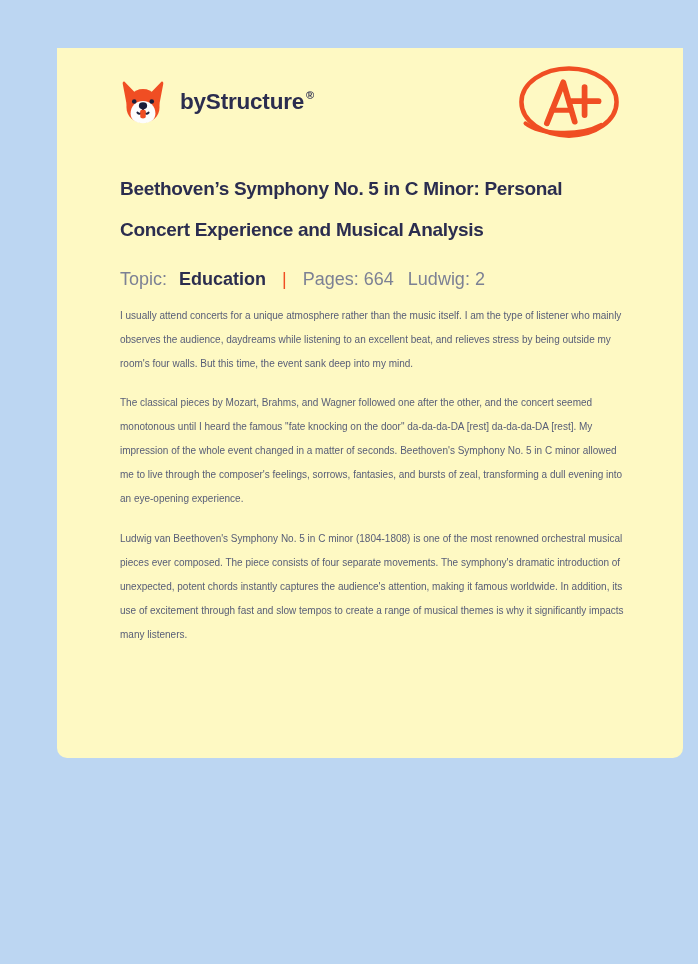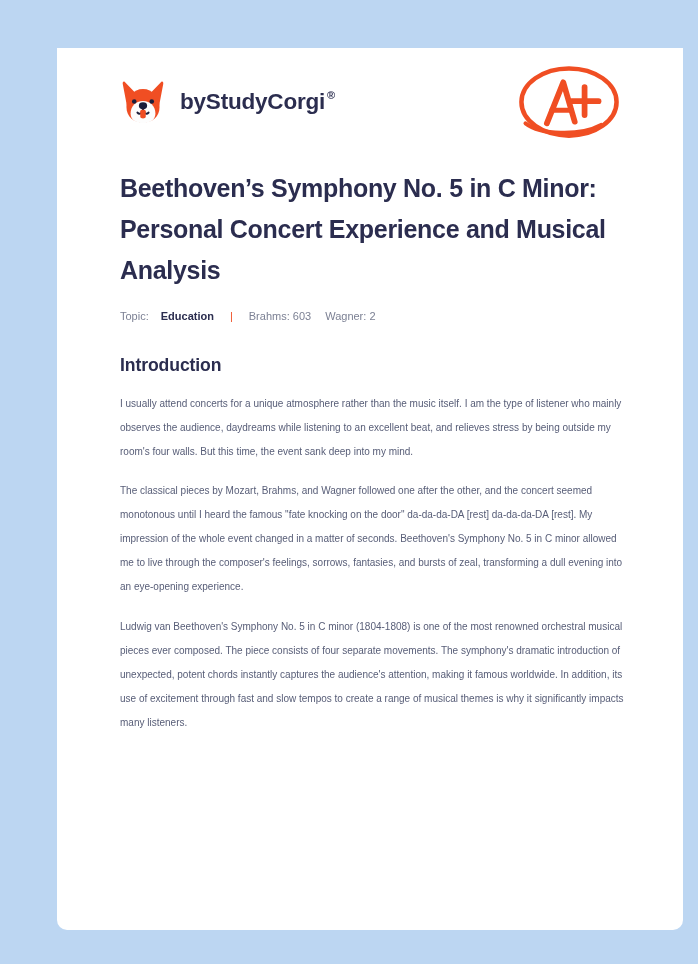--- a/index.html
+++ b/index.html
@@ -12,22 +12,22 @@
     background: #bcd6f2;
     font-family: "Liberation Sans", sans-serif;
     overflow: hidden;
   }
 
   .page-sheet {
     position: absolute;
     left: 57px;
     top: 48px;
     width: 626px;
-    height: 882px;
-    background: #ffffff;
+    height: 710px;
+    background: #fef9c3;
     border-radius: 0 0 10px 10px;
     box-sizing: border-box;
   }
 
   
   .doc-header {
     position: absolute;
     left: 0;
     top: 0;
     width: 100%;
@@ -80,32 +80,32 @@
 
   
   .doc-body {
     position: absolute;
     left: 63px;
     top: 120px;
     width: 512px;
   }
 
   .doc-title {
-    font-size: 25px;
+    font-size: 19px;
     line-height: 41px;
     font-weight: 700;
     color: #2b2d4f;
     margin: 0 0 0 0;
     letter-spacing: -0.3px;
     max-width: 490px;
   }
 
   .doc-meta {
     margin-top: 20px;
-    font-size: 11px;
+    font-size: 18px;
     color: #7c8194;
     display: flex;
     align-items: center;
     flex-wrap: wrap;
     line-height: 1;
   }
   .meta-label { color: #7c8194; }
   .meta-topic-value {
     color: #2b2d4f;
     font-weight: 700;
@@ -157,21 +157,21 @@
         <circle cx="31" cy="49" r="5" fill="#1b1e3b"></circle>
         <circle cx="69" cy="49" r="5" fill="#1b1e3b"></circle>
 
         <path d="M50 66 C50 75 42 78 38 73" stroke="#1b1e3b" stroke-width="4.5" fill="none" stroke-linecap="round"></path>
         <path d="M50 66 C50 75 58 78 62 73" stroke="#1b1e3b" stroke-width="4.5" fill="none" stroke-linecap="round"></path>
 
         <path d="M44 70 C44 66 56 66 56 70 L56 82 C56 87 44 87 44 82 Z" fill="#f04e23"></path>
       </svg>
       <div class="brand-text">
         <span>by </span>
-          <span>StudyCorgi</span>
+          <span>Structure</span>
           <span class="brand-reg">®</span>
       </div>
     </div>
 
     <svg class="grade-badge" viewBox="0 0 130 100">
       <ellipse cx="65" cy="50" rx="58" ry="41" fill="none" stroke="#f04e23" stroke-width="5.5"></ellipse>
       <path d="M12 76 C30 90 78 92 104 78" fill="none" stroke="#f04e23" stroke-width="5" stroke-linecap="round"></path>
       <path d="M38 76 L58 26 L72 74" fill="none" stroke="#f04e23" stroke-width="7" stroke-linecap="round" stroke-linejoin="round"></path>
       <path d="M44 60 L68 60" fill="none" stroke="#f04e23" stroke-width="6" stroke-linecap="round"></path>
       <path d="M84 32 L84 66" fill="none" stroke="#f04e23" stroke-width="7" stroke-linecap="round"></path>
@@ -181,25 +181,24 @@
   </div>
 
   <div class="doc-body">
 
     <h1 class="doc-title">Beethoven’s Symphony No. 5 in C Minor: Personal Concert Experience and Musical Analysis</h1>
 
     <div class="doc-meta">
       <span class="meta-label">Topic:</span>
       <span class="meta-topic-value">Education</span>
       <span class="meta-sep">|</span>
-      <span class="meta-words"><span>Brahms:</span> <span>603</span></span>
-      <span><span>Wagner:</span> <span>2</span></span>
+      <span class="meta-words"><span>Pages:</span> <span>664</span></span>
+      <span><span>Ludwig:</span> <span>2</span></span>
     </div>
 
-    <h2 class="section-heading">Introduction</h2>
     <p class="para">I usually attend concerts for a unique atmosphere rather than the music itself. I am the type of listener who mainly observes the audience, daydreams while listening to an excellent beat, and relieves stress by being outside my room's four walls. But this time, the event sank deep into my mind.</p>
     <p class="para tight">The classical pieces by Mozart, Brahms, and Wagner followed one after the other, and the concert seemed monotonous until I heard the famous "fate knocking on the door" da-da-da-DA [rest] da-da-da-DA [rest]. My impression of the whole event changed in a matter of seconds. Beethoven's Symphony No. 5 in C minor allowed me to live through the composer's feelings, sorrows, fantasies, and bursts of zeal, transforming a dull evening into an eye-opening experience.</p>
 
     <p class="para">Ludwig van Beethoven's Symphony No. 5 in C minor (1804-1808) is one of the most renowned orchestral musical pieces ever composed. The piece consists of four separate movements. The symphony's dramatic introduction of unexpected, potent chords instantly captures the audience's attention, making it famous worldwide. In addition, its use of excitement through fast and slow tempos to create a range of musical themes is why it significantly impacts many listeners.</p>
 
   </div>
 
 </div>
 
 </body></html>

